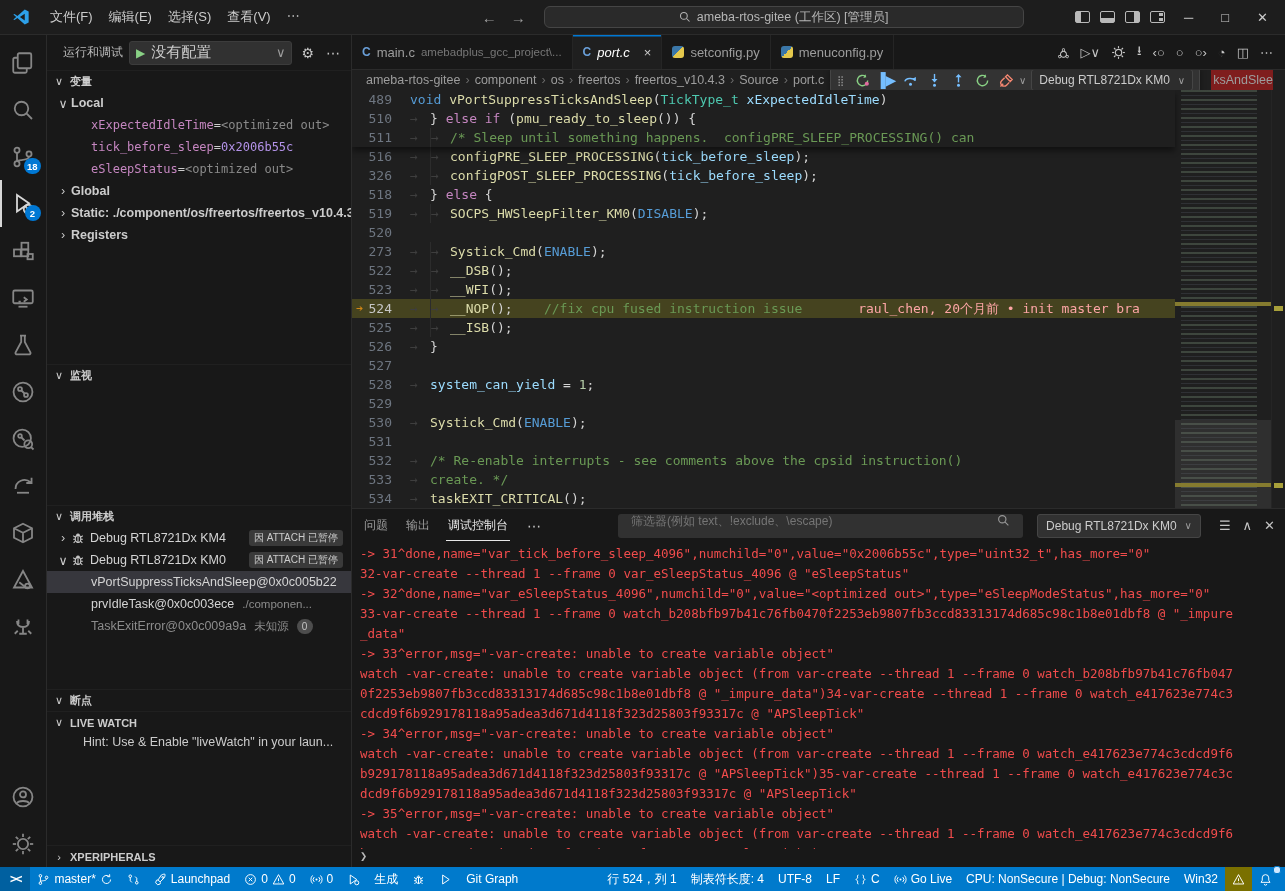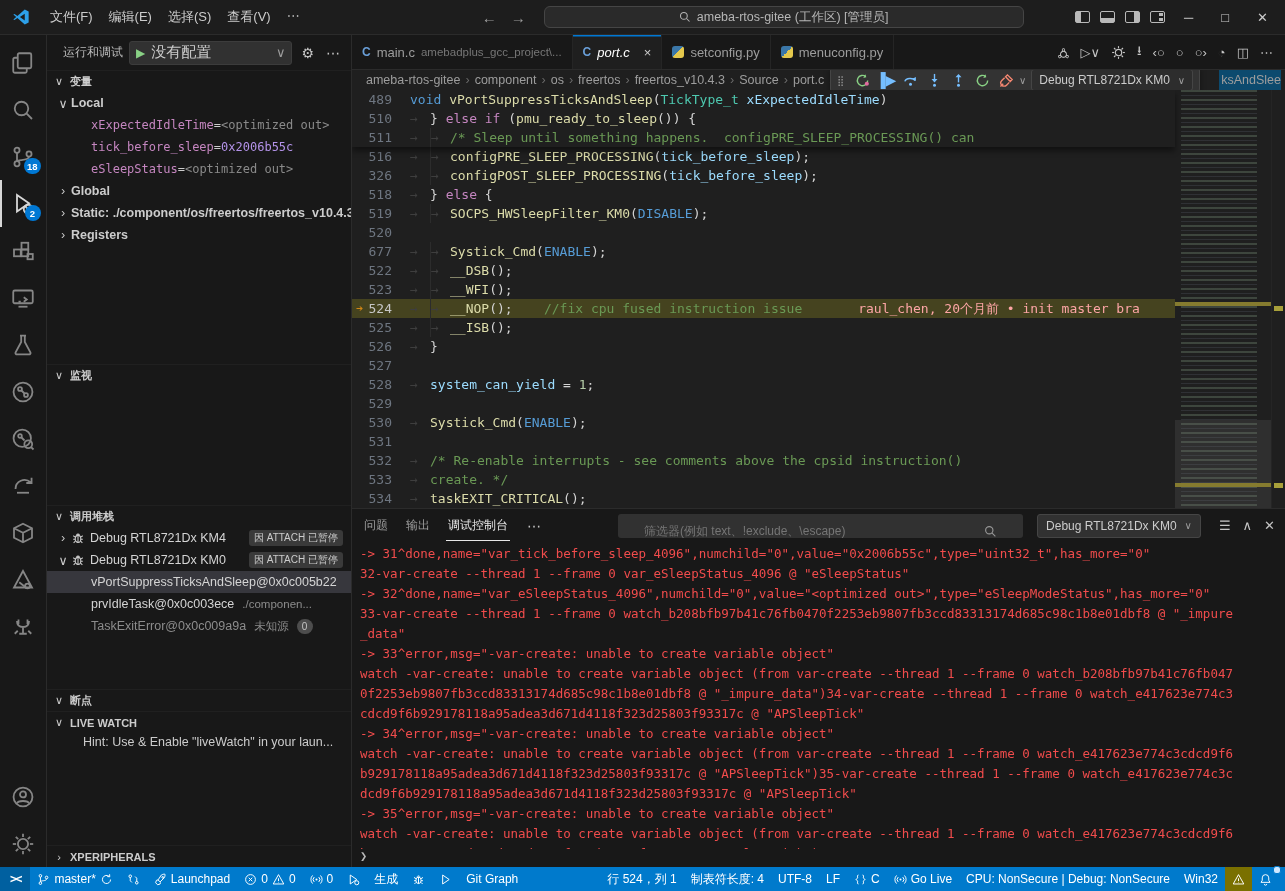--- a/index.html
+++ b/index.html
@@ -69,21 +69,21 @@
   .tab .desc { font-size:11.5px; color:#767676; }
   .tab .close { margin-left:8px; color:#cccccc; font-size:13px; }
   .tab.active .lbl { font-style:italic; }
   .py-ico { width:12px; height:12px; border-radius:3px; background:linear-gradient(135deg,#3b77a8 50%,#e4c84c 50%); flex:none; }
   .c-ico { color:#6a9fd8; }
   .tab-actions { margin-left:auto; display:flex; align-items:center; gap:11px; padding:0 12px; color:#c5c5c5; font-size:13px; }
 
   
   .breadcrumb { background:#1f1f1f; display:flex; align-items:center; padding:0 14px; font-size:12.5px; color:#9d9d9d; white-space:nowrap; overflow:hidden; position:relative; }
   .crumb-sep { margin:0 5px; color:#6b6b6b; }
-  .crumb-tail { position:absolute; right:4px; top:0; height:100%; display:flex; align-items:center; background:#0c4a6e; padding-left:2px; color:#9d9d9d; }
+  .crumb-tail { position:absolute; right:12px; top:0; height:100%; display:flex; align-items:center; background:#7f1d1d; padding-left:2px; color:#9d9d9d; }
 
   
   .debug-toolbar { position:absolute; left:478px; top:-4px; height:28px; background:#333333; border:1px solid #454545; border-radius:5px;
     display:flex; align-items:center; gap:2px; padding:0 6px; z-index:30; box-shadow:0 2px 6px rgba(0,0,0,.4); }
   .dbg-btn { width:22px; height:22px; display:flex; align-items:center; justify-content:center; font-size:14px; border-radius:4px; }
   .dbg-grip { color:#8c8c8c; font-size:10px; letter-spacing:1px; width:12px; }
   .dbg-green { color:#89d185; } .dbg-blue { color:#75beff; } .dbg-red { color:#f48771; }
   .dbg-select { height:22px; background:#2d2d2d; border:1px solid #454545; border-radius:3px; color:#cccccc; font-size:12px;
     display:flex; align-items:center; gap:8px; padding:0 7px; margin-left:3px; white-space:nowrap; }
 
@@ -109,21 +109,21 @@
   .minimap-slider { position:absolute; left:0; right:0; top:330px; height:92px; background:rgba(121,121,121,.18); }
   .minimap-mark { position:absolute; left:0; right:0; height:4px; background:#857b2f; }
   .overview-ruler { position:absolute; top:0; right:0; width:14px; bottom:0; background:#1f1f1f; border-left:1px solid #252525; }
   .ruler-mark { position:absolute; left:2px; right:2px; height:5px; background:#a8a03a; }
 
   
   .panel { background:#181818; border-top:1px solid #2b2b2b; display:flex; flex-direction:column; min-height:0; }
   .panel-header { height:33px; flex:none; display:flex; align-items:center; padding:0 10px; gap:14px; }
   .panel-tab { color:#9d9d9d; font-size:12px; padding:7px 2px 6px; border-bottom:1.5px solid transparent; white-space:nowrap; }
   .panel-tab.active { color:#e7e7e7; border-bottom-color:#e7e7e7; }
-  .panel-filter { flex:1; height:24px; margin-left:60px; background:#313131; border-radius:3px; display:flex; align-items:flex-end; padding:0 26px; color:#989898; font-size:12px; }
+  .panel-filter { flex:1; height:24px; margin-left:60px; background:#313131; border-radius:3px; display:flex; align-items:flex-start; padding:0 13px; color:#989898; font-size:12px; }
   .panel-filter input { flex:1; background:transparent; border:none; outline:none; color:#cccccc; font-size:12px; font-family:"Liberation Sans",sans-serif; }
   .panel-select { height:24px; background:#313131; border:1px solid #454545; border-radius:3px; color:#cccccc; font-size:12px; display:flex; align-items:center; gap:8px; padding:0 8px; white-space:nowrap; }
   .panel-acts { display:flex; align-items:center; gap:12px; color:#c5c5c5; font-size:13px; padding-left:4px; }
   .console { flex:1; overflow:hidden; padding:2px 8px 0; font-family:"DejaVu Sans Mono", monospace; font-size:12.5px; line-height:20px; }
   .console-line { color:#f14c4c; white-space:pre; }
   .console-prompt { height:18px; color:#b8b8b8; font-family:"DejaVu Sans Mono",monospace; font-size:12px; padding:0 8px; flex:none; }
 
   
   .statusbar { background:#007acc; color:#ffffff; display:flex; align-items:center; font-size:12px; padding:0 6px 0 0; }
   .sb-item { display:flex; align-items:center; gap:4px; padding:0 7px; height:24px; white-space:nowrap; }
@@ -508,21 +508,21 @@
               <div class="code-line"><span class="gutter">489</span><span class="code-body"><span class="tok-k">void </span><span class="tok-f">vPortSuppressTicksAndSleep</span><span class="tok-p">(</span><span class="tok-t">TickType_t </span><span class="tok-v">xExpectedIdleTime</span><span class="tok-p">)</span></span></div>
               <div class="code-line"><span class="gutter">510</span><span class="code-body"><span class="ind">→</span><span class="tok-p">} </span><span class="tok-kc">else if </span><span class="tok-p">(</span><span class="tok-f">pmu_ready_to_sleep</span><span class="tok-p">()) {</span></span></div>
               <div class="code-line"><span class="gutter">511</span><span class="code-body"><span class="ind">→</span><span class="ind">→</span><span class="tok-c">/* Sleep until something happens.  configPRE_SLEEP_PROCESSING() can</span></span></div>
             </div>
           <div id="code-lines">
               <div class="code-line"><span class="gutter">516</span><span class="code-body"><span class="ind">→</span><span class="ind">→</span><span class="tok-f">configPRE_SLEEP_PROCESSING</span><span class="tok-p">(</span><span class="tok-v">tick_before_sleep</span><span class="tok-p">);</span></span></div>
               <div class="code-line"><span class="gutter">326</span><span class="code-body"><span class="ind">→</span><span class="ind">→</span><span class="tok-f">configPOST_SLEEP_PROCESSING</span><span class="tok-p">(</span><span class="tok-v">tick_before_sleep</span><span class="tok-p">);</span></span></div>
               <div class="code-line"><span class="gutter">518</span><span class="code-body"><span class="ind">→</span><span class="tok-p">} </span><span class="tok-kc">else</span><span class="tok-p"> {</span></span></div>
               <div class="code-line"><span class="gutter">519</span><span class="code-body"><span class="ind">→</span><span class="ind">→</span><span class="tok-f">SOCPS_HWSleepFilter_KM0</span><span class="tok-p">(</span><span class="tok-k">DISABLE</span><span class="tok-p">);</span></span></div>
               <div class="code-line"><span class="gutter">520</span><span class="code-body"></span></div>
-              <div class="code-line"><span class="gutter">677</span><span class="code-body"><span class="ind">→</span><span class="ind">→</span><span class="tok-f">Systick_Cmd</span><span class="tok-p">(</span><span class="tok-k">ENABLE</span><span class="tok-p">);</span></span></div>
+              <div class="code-line"><span class="gutter">273</span><span class="code-body"><span class="ind">→</span><span class="ind">→</span><span class="tok-f">Systick_Cmd</span><span class="tok-p">(</span><span class="tok-k">ENABLE</span><span class="tok-p">);</span></span></div>
               <div class="code-line"><span class="gutter">522</span><span class="code-body"><span class="ind">→</span><span class="ind">→</span><span class="tok-f">__DSB</span><span class="tok-p">();</span></span></div>
               <div class="code-line"><span class="gutter">523</span><span class="code-body"><span class="ind">→</span><span class="ind">→</span><span class="tok-f">__WFI</span><span class="tok-p">();</span></span></div>
               <div class="code-line line-hl"><span class="gutter">524<span class="dbg-arrow">➔</span></span><span class="code-body"><span class="ind">→</span><span class="ind">→</span><span class="tok-f">__NOP</span><span class="tok-p">();</span><span class="tok-c">    //fix cpu fused instruction issue</span><span class="blame">raul_chen, 20个月前 • init master bra</span></span></div>
               <div class="code-line"><span class="gutter">525</span><span class="code-body"><span class="ind">→</span><span class="ind">→</span><span class="tok-f">__ISB</span><span class="tok-p">();</span></span></div>
               <div class="code-line"><span class="gutter">526</span><span class="code-body"><span class="ind">→</span><span class="tok-p">}</span></span></div>
               <div class="code-line"><span class="gutter">527</span><span class="code-body"></span></div>
               <div class="code-line"><span class="gutter">528</span><span class="code-body"><span class="ind">→</span><span class="tok-v">system_can_yield</span><span class="tok-p"> = </span><span class="tok-n">1</span><span class="tok-p">;</span></span></div>
               <div class="code-line"><span class="gutter">529</span><span class="code-body"></span></div>
               <div class="code-line"><span class="gutter">530</span><span class="code-body"><span class="ind">→</span><span class="tok-f">Systick_Cmd</span><span class="tok-p">(</span><span class="tok-k">ENABLE</span><span class="tok-p">);</span></span></div>
               <div class="code-line"><span class="gutter">531</span><span class="code-body"></span></div>

